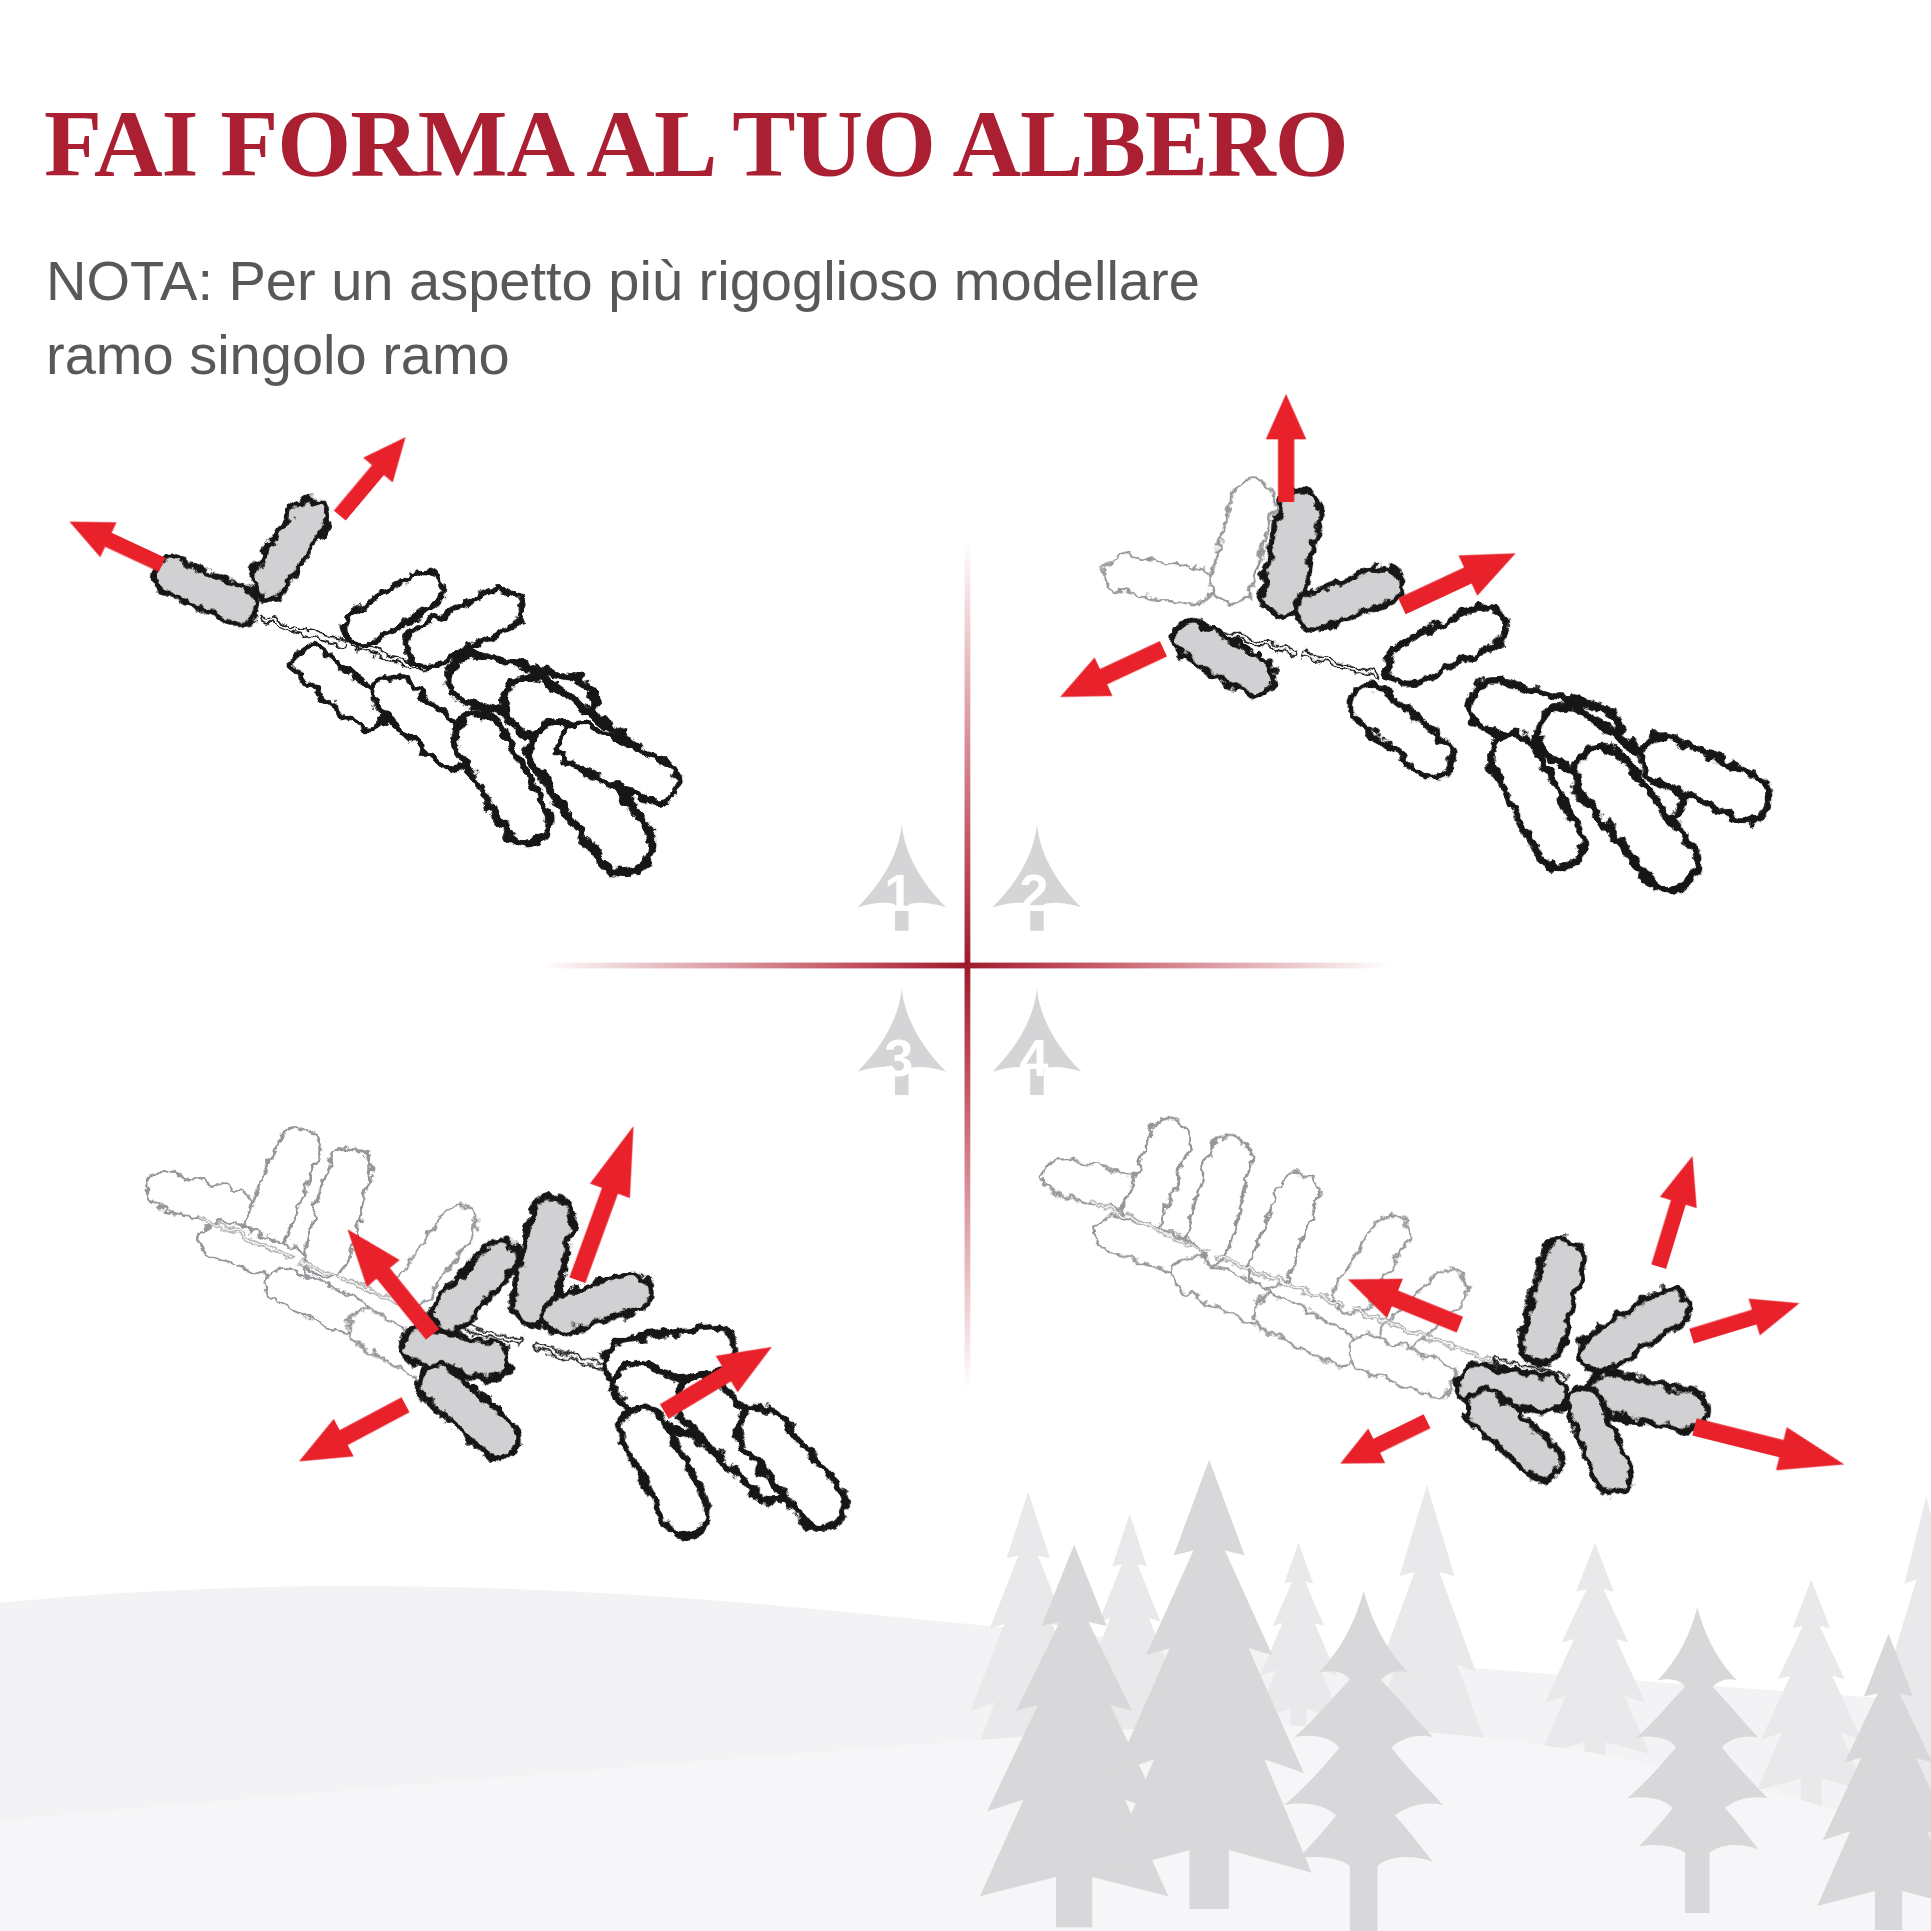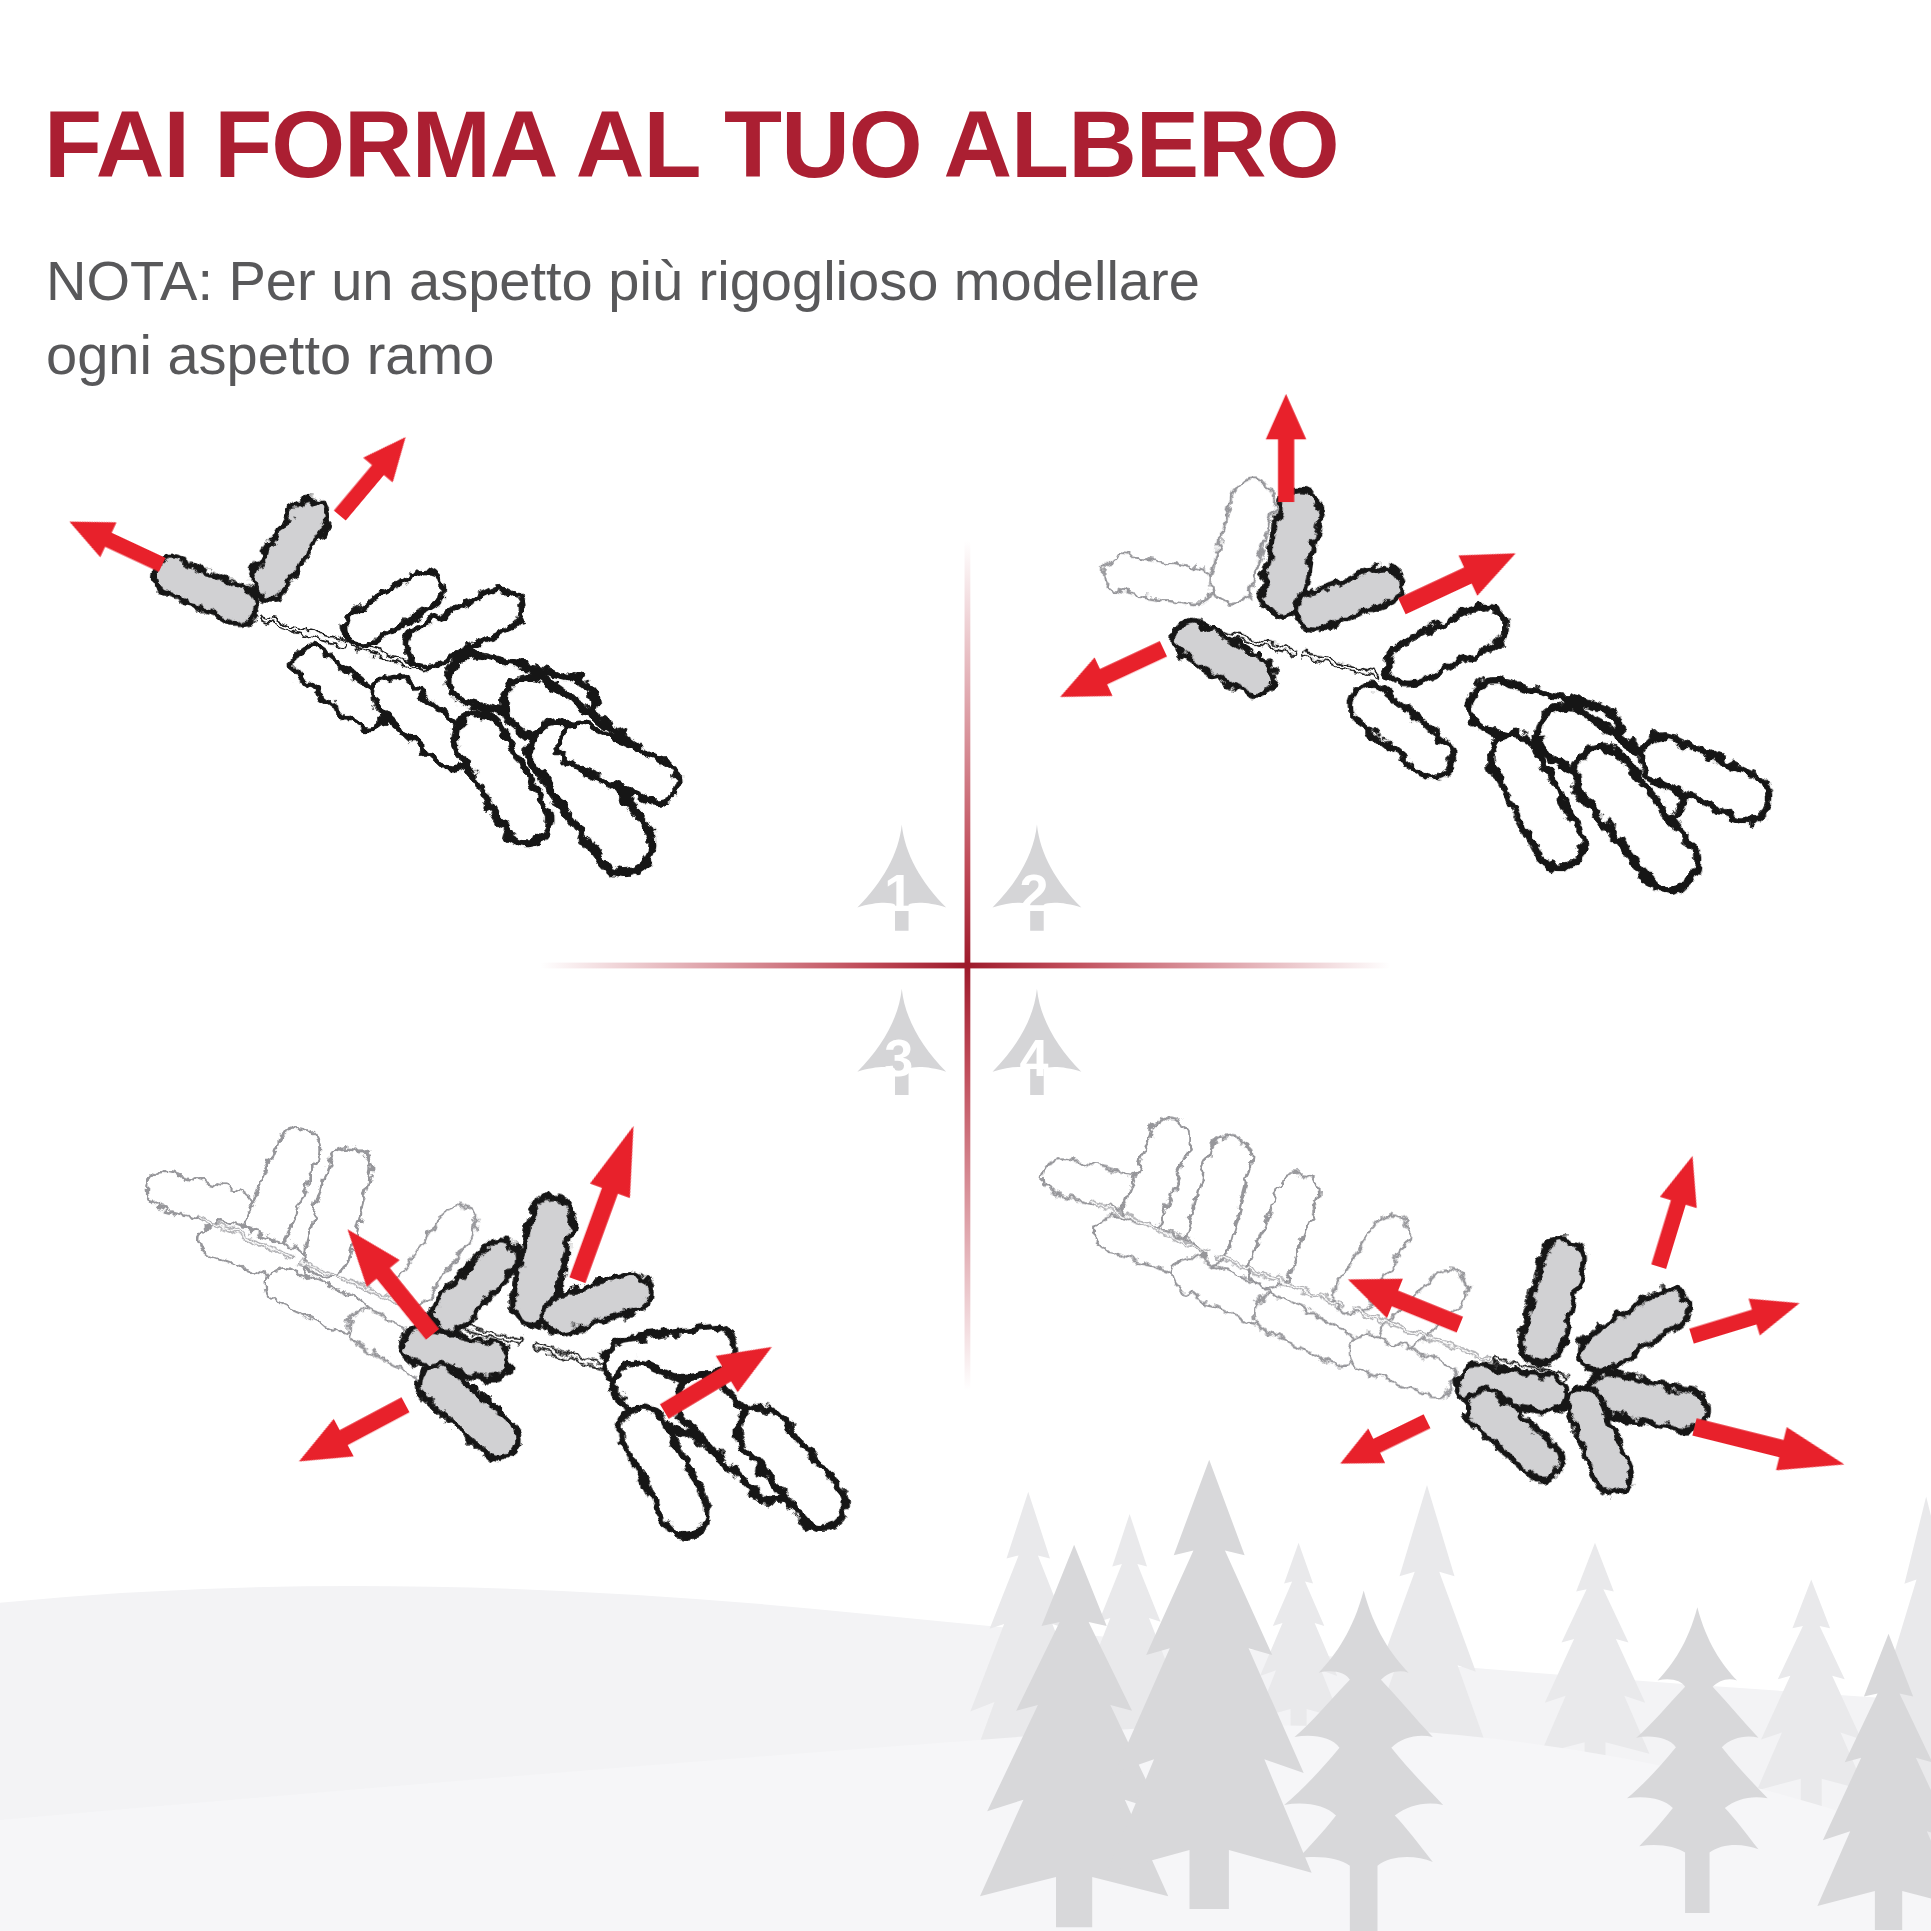--- a/index.html
+++ b/index.html
@@ -2,21 +2,21 @@
 <html style="--c-title: #ab1f32; --c-note: #58585a; --c-arrow: #e8212b; --c-crosshair: #b01f30; --c-gray: #d1d1d3; --c-outline: #161616; --c-ghost: #96969a; --c-tree-icon: #d5d5d7; --c-tree-back: #e9e9eb; --c-tree-front: #d8d8da; --c-hill-back: #f3f3f5; --c-hill-front: #f6f6f8;"><head>
 <meta charset="utf-8">
 <style>
   html,body{margin:0;padding:0;background:#ffffff;}
   body{width:1931px;height:1931px;position:relative;overflow:hidden;
        font-family:"Liberation Sans", sans-serif;}
   .canvas{position:absolute;inset:0;width:1931px;height:1931px;}
   h1.title{
     position:absolute;left:44px;top:97px;margin:0;
     font-size:95px;line-height:1;font-weight:700;letter-spacing:-1px;
-    color:var(--c-title,#ab1f32);white-space:nowrap;
+    color:var(--c-title,#ab1f32);white-space:nowrap;font-family:Liberation Serif, serif;
   }
   p.note{
     position:absolute;left:46px;top:244px;margin:0;
     font-size:56px;line-height:74px;font-weight:400;
     color:var(--c-note,#58585a);white-space:nowrap;
   }
   svg.scene{position:absolute;left:0;top:0;width:1931px;height:1931px;}
   .hill-back{fill:var(--c-hill-back,#f3f3f5);}
   .hill-front{fill:var(--c-hill-front,#f6f6f8);}
   .tree-back{fill:var(--c-tree-back,#e9e9eb);}
@@ -204,16 +204,16 @@
       <use href="#arrow" class="arr" transform="translate(420,1455) rotate(152) scale(1.25,1.1)"></use>
       <use href="#arrow" class="arr" transform="translate(1718,1312) rotate(-73) scale(1.2,1)"></use>
       <use href="#arrow" class="arr" transform="translate(1512,1372) rotate(-158) scale(1.25,1.1)"></use>
       <use href="#arrow" class="arr" transform="translate(1478,1472) rotate(154) scale(1,1)"></use>
       <use href="#arrow" class="arr" transform="translate(1752,1384) rotate(-17) scale(1.17,1)"></use>
       <use href="#arrow" class="arr" transform="translate(1755,1478) rotate(14) scale(1.6,1.15)"></use>
     </g>
   </svg>
 
   <h1 class="title">FAI FORMA AL TUO ALBERO</h1>
-  <p class="note"><span>NOTA: Per un aspetto più rigoglioso modellare</span><br><span>ogni aspetto ramo</span></p>
+  <p class="note"><span>NOTA: Per un aspetto più rigoglioso modellare</span><br><span>ramo singolo ramo</span></p>
 
 </div>
 
 
 </body></html>

